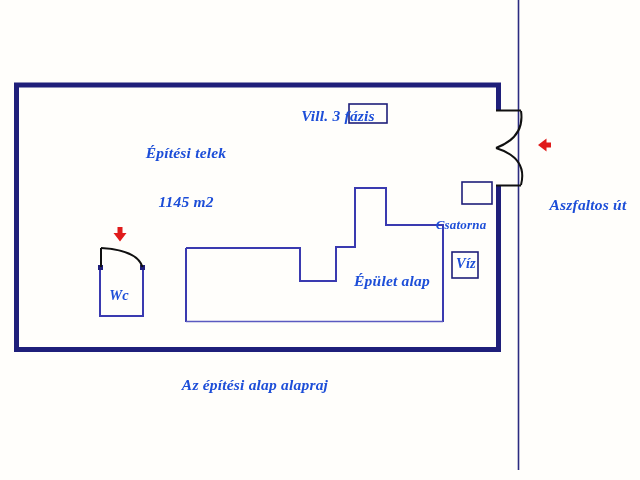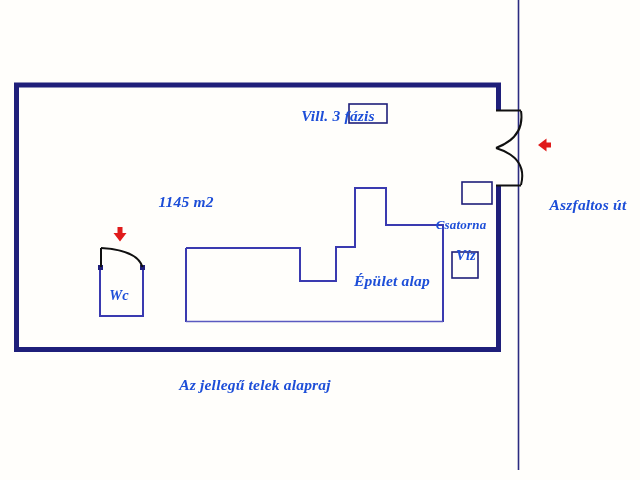--- a/index.html
+++ b/index.html
@@ -36,21 +36,21 @@
     line-height: 1;
     letter-spacing: 0.2px;
   }
   .lbl-center {
     transform: translateX(-50%);
   }
   #label-plot-name   { left: 186px; top: 145px; font-size: 15.5px; }
   #label-plot-area   { left: 186px; top: 176px; font-size: 15.5px; margin-top: 18px; }
   #label-vill        { left: 338px; top: 108px; font-size: 15.5px; }
   #label-csatorna    { left: 461px; top: 185px; font-size: 13px; margin-top: 33px; }
-  #label-viz         { left: 466px; top: 248px; font-size: 14.5px; }
+  #label-viz         { left: 466px; top: 256px; font-size: 14.5px; }
   #label-road        { left: 588px; top: 197px; font-size: 15.5px; }
   #label-wc          { left: 119px; top: 288px; font-size: 14.5px; text-align: center; }
   #label-building    { left: 392px; top: 261px; font-size: 15.5px; margin-top: 12px; }
   #caption-line1     { left: 255px; top: 377px; font-size: 15.5px; }
   #caption-line2     { left: 255px; top: 411px; font-size: 15.5px; }
 </style>
 </head>
 <body>
 
 <div id="plan-root">
@@ -108,31 +108,32 @@
              L 386 225
              L 443 225
              L 443 322" fill="none" stroke="#3a3ab0" stroke-width="2" stroke-linejoin="miter"></path>
 
     <line x1="186" y1="248" x2="186" y2="322" stroke="#3a3ab0" stroke-width="2"></line>
 
     <line x1="186" y1="321.5" x2="443" y2="321.5" stroke="#5a5ac0" stroke-width="1.4"></line>
 
   </svg>
 
+  <div class="lbl lbl-center" id="label-plot-name">Építési telek</div>
 
   <div class="lbl lbl-center" id="label-plot-area">1145 m2</div>
 
   <div class="lbl lbl-center" id="label-vill">Vill. 3 fázis</div>
 
   <div class="lbl lbl-center" id="label-csatorna">Csatorna</div>
 
   <div class="lbl lbl-center" id="label-viz">Víz</div>
 
   <div class="lbl lbl-center" id="label-road">Aszfaltos út</div>
 
   <div class="lbl lbl-center" id="label-wc">Wc</div>
 
   <div class="lbl lbl-center" id="label-building">Épület alap</div>
 
-  <div class="lbl lbl-center" id="caption-line1">Az jellegű telek alapraj</div>
+  <div class="lbl lbl-center" id="caption-line1">Az építési alap alapraj</div>
 
 
 </div>
 
 </body></html>

